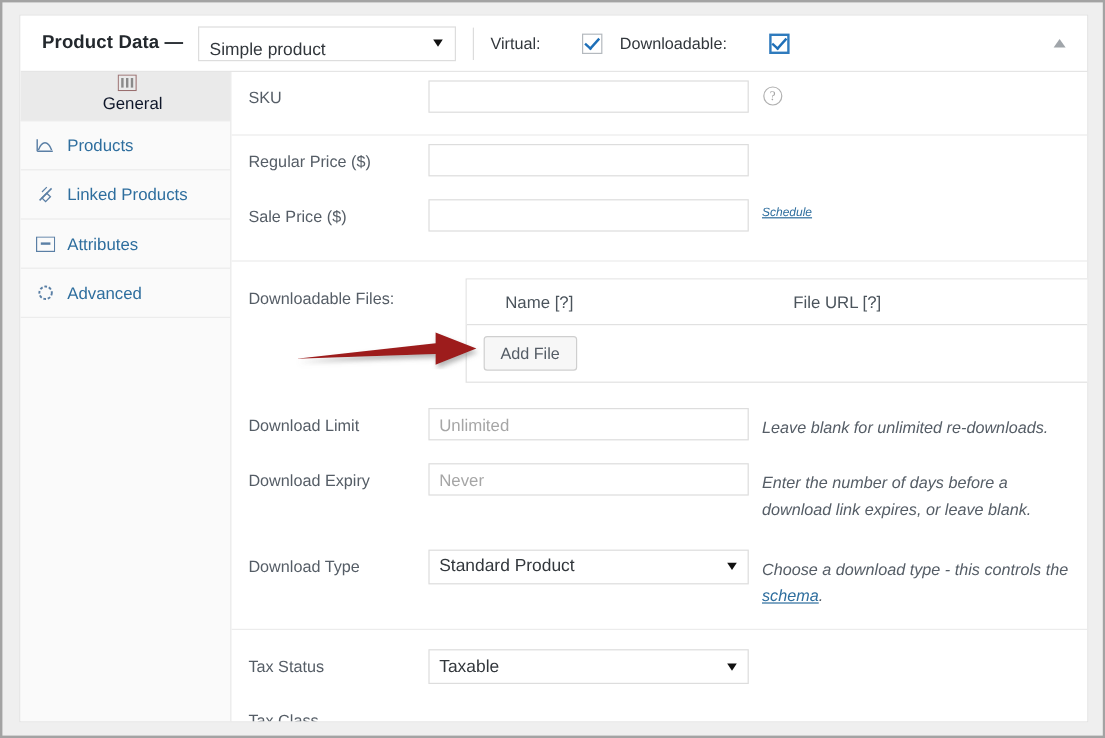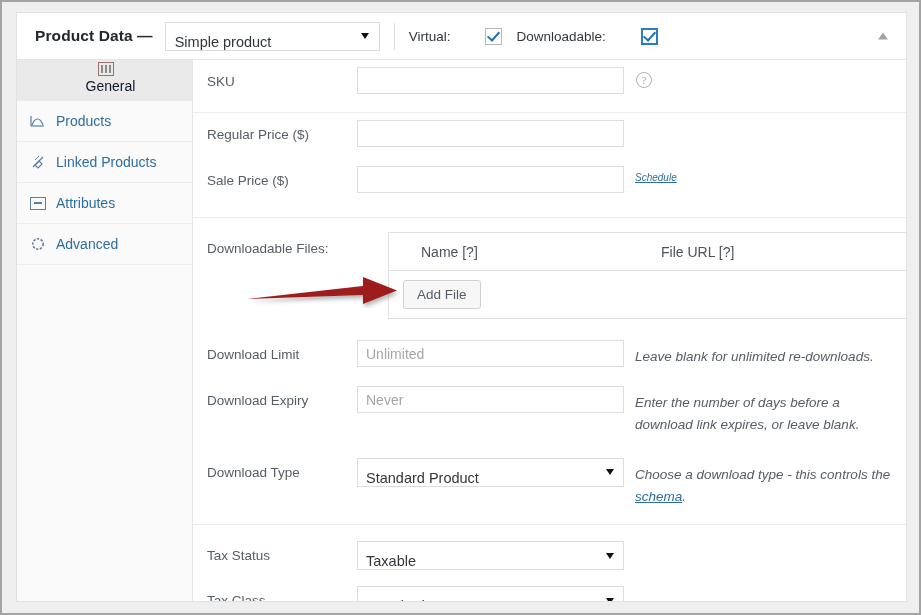--- a/index.html
+++ b/index.html
@@ -164,21 +164,21 @@
   .fld.ph { color: #a6a6a6; }
   .sel {
     position: relative;
     width: 267px; height: 29px;
     border: 1px solid #ddd;
     background: #fff;
     margin-top: 7px;
     font-size: 14.5px;
     color: #32373c;
     padding-left: 8px;
-    display: flex; align-items: flex-end;
+    display: flex; align-items: center;
     flex: 0 0 auto;
   }
   .sel .caret {
     position: absolute; right: 9px; top: 50%;
     transform: translateY(-50%);
     width: 0; height: 0;
     border-left: 4.5px solid transparent;
     border-right: 4.5px solid transparent;
     border-top: 6px solid #111;
   }
@@ -412,24 +412,20 @@
         <div class="sect nb">
           <div class="row" style="padding-top:9px">
             <div class="rlab">Tax Status</div>
             <div class="sel">
               <span>Taxable</span>
               <span class="caret"></span>
             </div>
           </div>
           <div class="row" style="padding-top:8px">
             <div class="rlab">Tax Class</div>
-            <div class="sel">
-              <span>Standard</span>
-              <span class="caret"></span>
-            </div>
           </div>
         </div>
 
       </div>
     </div>
   </div>
 
   <svg class="arrow-ann" viewBox="0 0 160 34">
     <defs>
       <filter id="shad" x="-20%" y="-40%" width="150%" height="200%">

